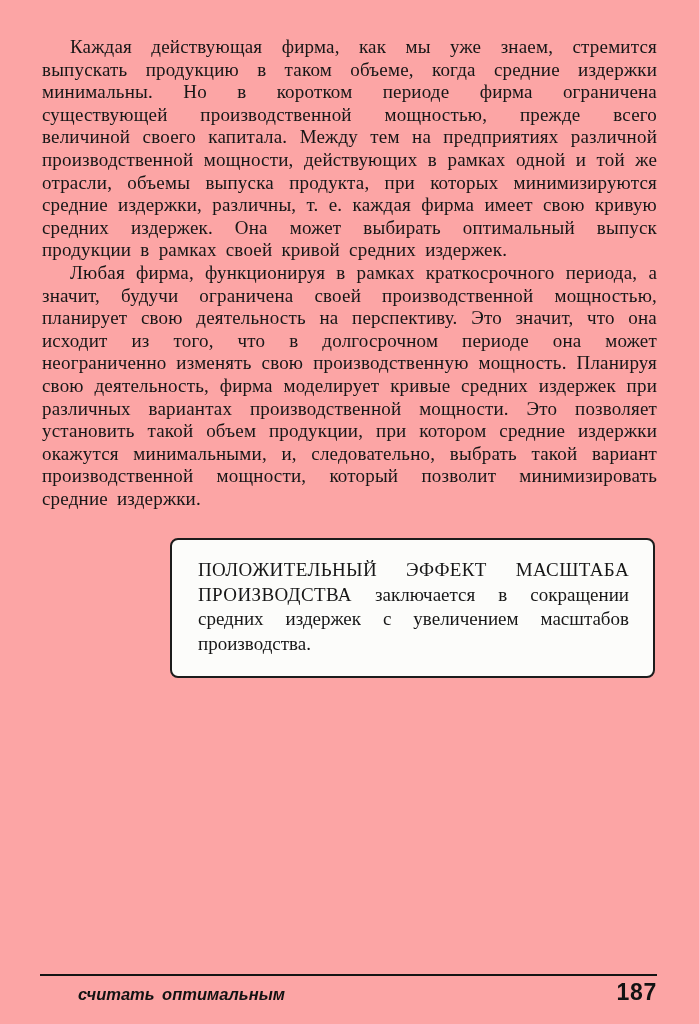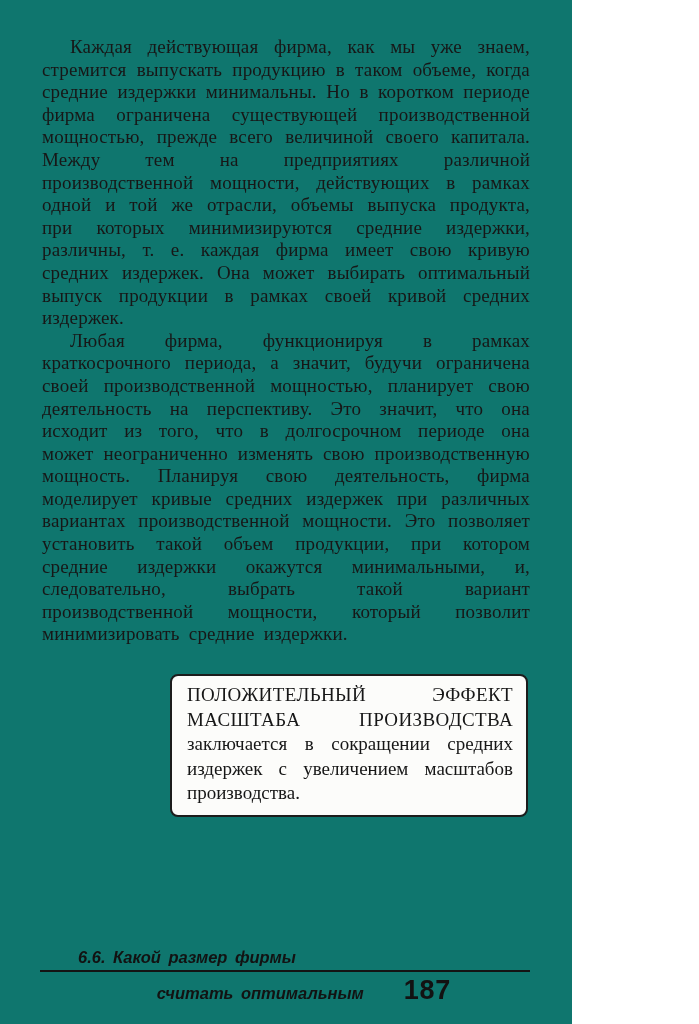--- a/index.html
+++ b/index.html
@@ -2,23 +2,23 @@
 <html lang="ru"><head>
 <meta charset="utf-8">
 <style>
   html, body {
     margin: 0;
     padding: 0;
     background: #ffffff;
   }
   .page {
     position: relative;
-    width: 572px;
+    width: 699px;
     height: 1024px;
-    background: #0f766e;
+    background: #fca5a5;
     font-family: "Liberation Serif", "DejaVu Serif", serif;
     color: #171717;
     overflow: hidden;
     box-sizing: border-box;
     text-decoration: underline;
   }
   .text-block {
     position: absolute;
     left: 42px;
     right: 42px;
@@ -34,21 +34,21 @@
     letter-spacing: 0.01em;
   }
   .def-box {
     margin: 28px 2px 0 128px;
     border: 2.5px solid #1c1c1c;
     border-radius: 8px;
     padding: 7px 13px 9px 15px;
     background: #fcfcfa;
   }
   .def-text {
-    margin: 0;
+    margin: 11px;
     font-size: 19px;
     line-height: 24.5px;
     text-align: justify;
     word-spacing: 0.14em;
   }
   .def-term {
     letter-spacing: 0.02em;
   }
   .para.after-box {
     margin-top: 27px;
@@ -69,32 +69,32 @@
     padding-bottom: 3px;
     word-spacing: 0.18em;
   }
   .footer-rule {
     border: 0;
     border-top: 2.5px solid #141414;
     margin: 0 0 3px 0;
   }
   .footer-line2 {
     display: flex;
-    justify-content: center;
+    justify-content: space-between;
     align-items: baseline;
   }
   .footer-section2 {
     font-size: 16.5px;
     padding-left: 38px;
     word-spacing: 0.18em;
   }
   .page-num {
     font-style: normal;
     font-weight: bold;
-    font-size: 27px;
+    font-size: 23px;
     letter-spacing: 0.03em;
     margin-left: 40px;
   }
 </style>
 </head>
 <body>
 
 <div class="page">
 
   <div class="text-block">
@@ -106,21 +106,20 @@
 
 
     <div class="def-box">
       <p class="def-text"><span class="def-term">ПОЛОЖИТЕЛЬНЫЙ ЭФФЕКТ МАСШТАБА ПРОИЗВОДСТВА</span> <span>заключается в сокращении средних издержек с увеличением масштабов производства.</span></p>
     </div>
 
 
   </div>
 
   <div class="footer">
-    <div class="footer-line1">6.6. Какой размер фирмы</div>
     <hr class="footer-rule">
     <div class="footer-line2">
       <span class="footer-section2">считать оптимальным</span>
       <span class="page-num">187</span>
     </div>
   </div>
 
 </div>
 
 </body></html>

